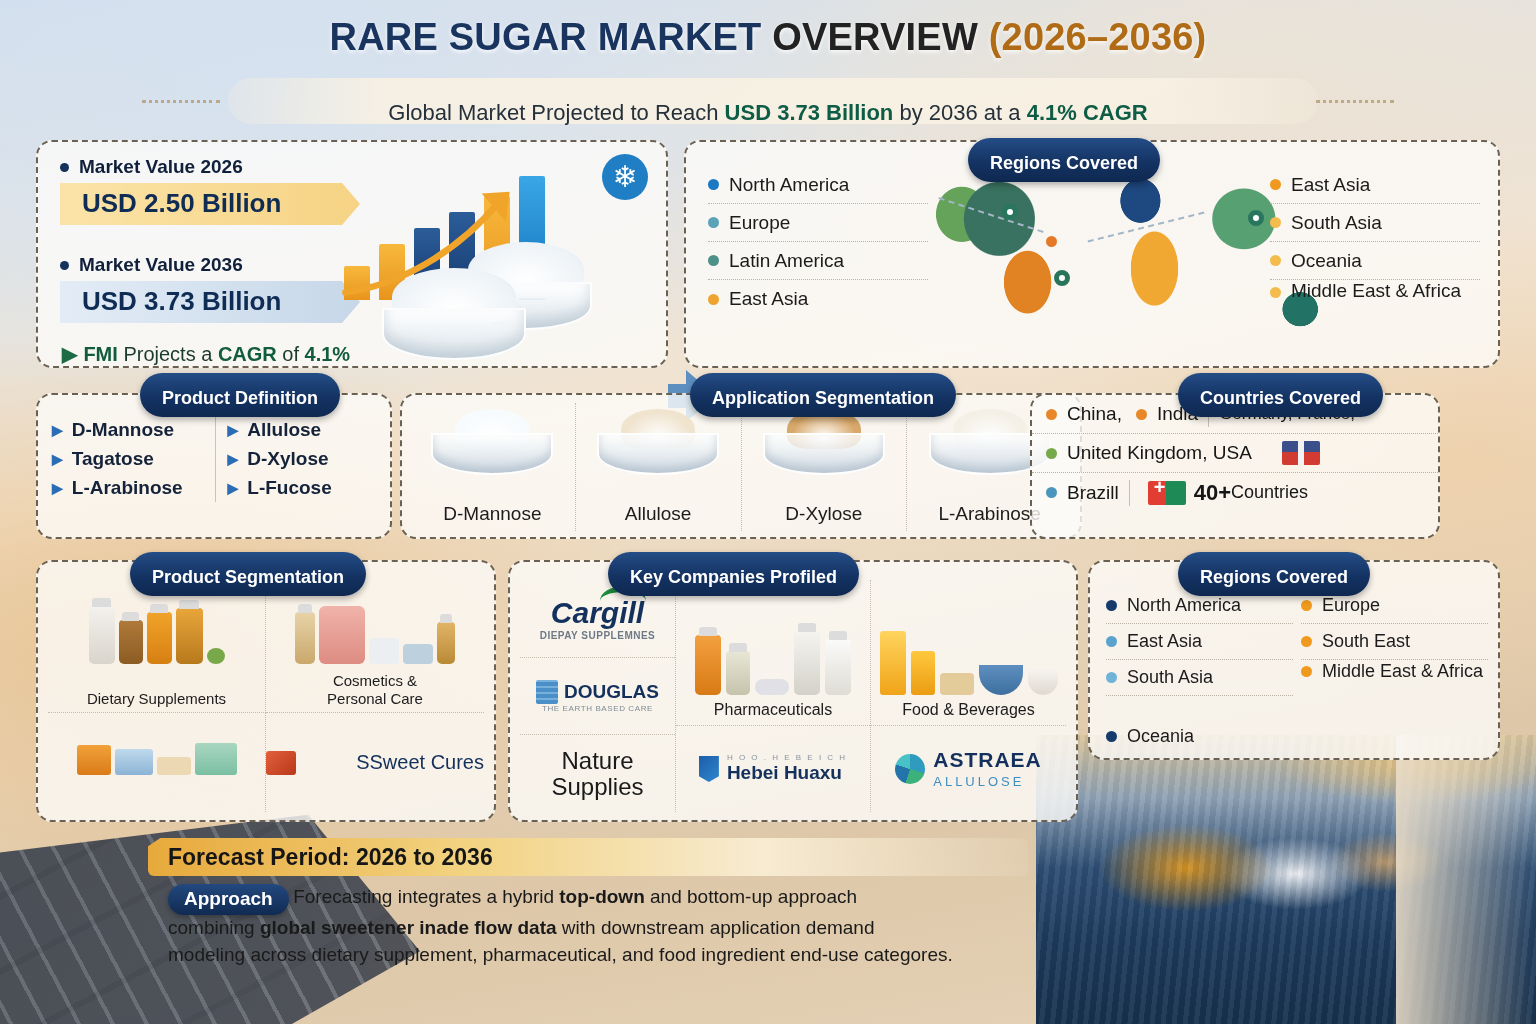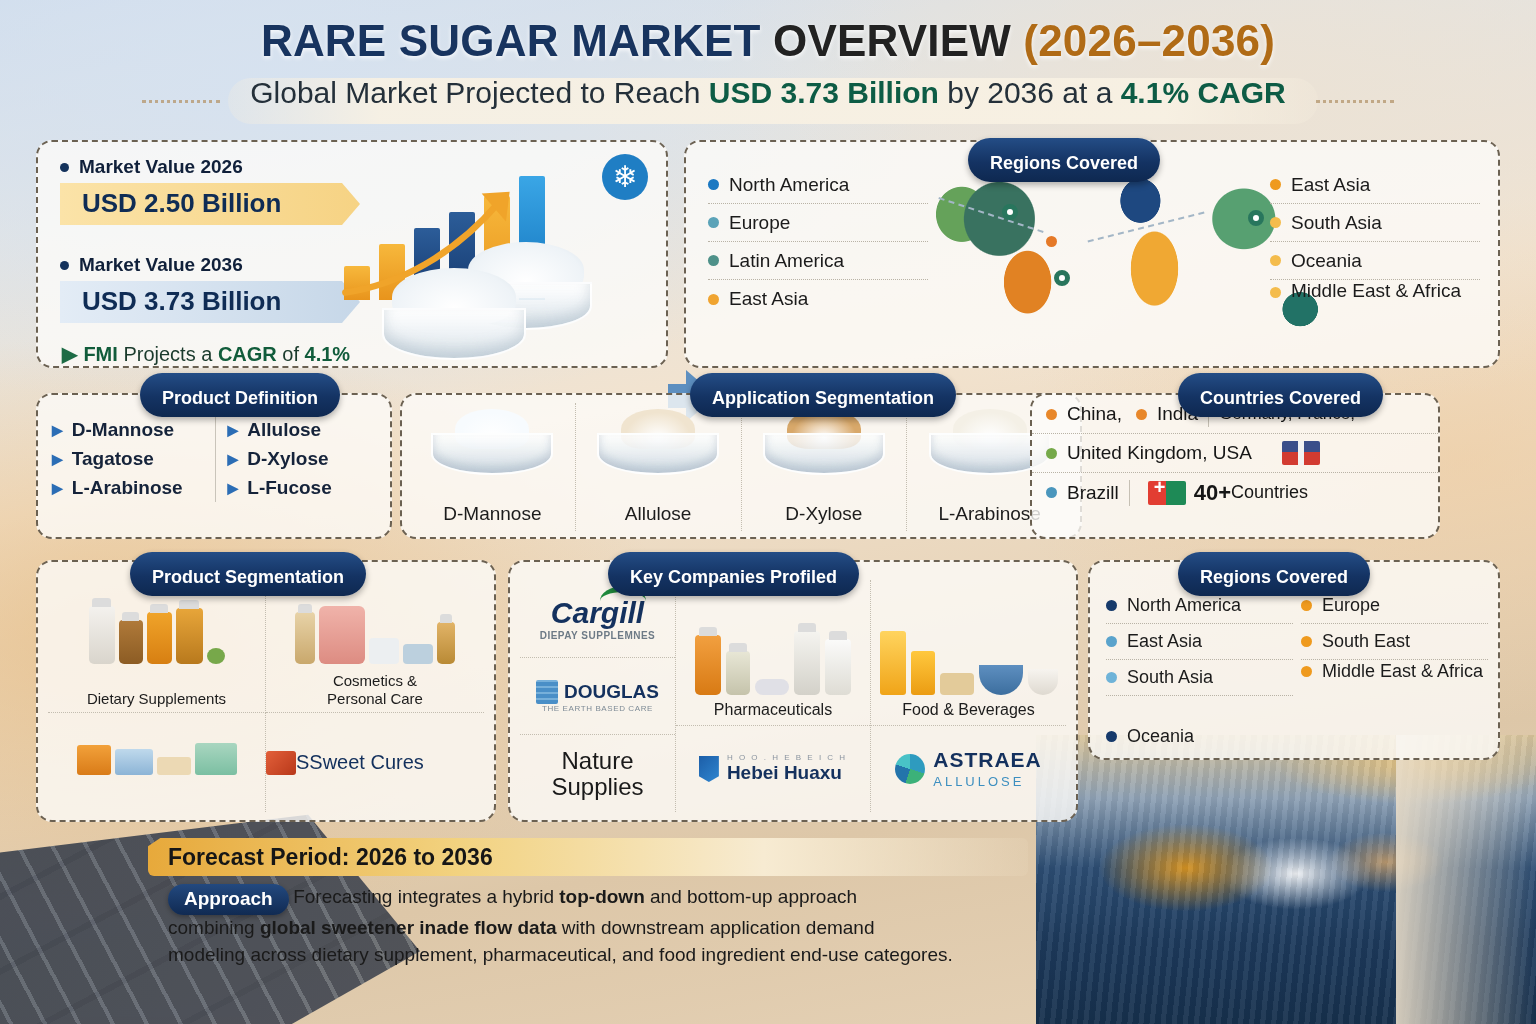--- a/index.html
+++ b/index.html
@@ -40,34 +40,34 @@
   }
   .corner-fade{
     position:absolute; right:0; top:735px; width:140px; height:289px;
     background:linear-gradient(90deg, rgba(232,220,200,.9), rgba(232,220,200,0));
     pointer-events:none;
   }
 
   
   .title{
     position:absolute; top:16px; left:0; right:0; text-align:center;
-    font-size:44px; font-weight:bold; letter-spacing:.2px;
+    font-size:38px; font-weight:bold; letter-spacing:.2px;
     text-shadow:0 2px 4px rgba(255,255,255,.85);
   }
   .t-navy{ color:#18345f; }
   .t-black{ color:#222; font-weight:600; }
   .t-gold{ color:#b06b16; }
   .sub-band{
     position:absolute; top:78px; left:228px; width:1090px; height:46px;
     background:linear-gradient(90deg, rgba(246,238,222,.25), rgba(248,241,227,.92) 14%, rgba(248,241,227,.92) 86%, rgba(246,238,222,.25));
     border-radius:23px;
   }
   .subtitle{
-    position:absolute; top:76px; left:0; right:0; text-align:center;
-    font-size:30px; color:#24303a;
+    position:absolute; top:100px; left:0; right:0; text-align:center;
+    font-size:22px; color:#24303a;
   }
   .s-green{ color:#0d5c45; font-weight:bold; }
   .dots-l,.dots-r{
     position:absolute; top:100px; width:78px; border-top:3px dotted #b79a73; opacity:.8;
   }
   .dots-l{ left:142px; } .dots-r{ right:142px; }
 
   
   .panel{
     position:absolute;
@@ -471,21 +471,21 @@
     <div class="ps-cell">
       <div class="ps-art" style="top:10px;height:52px;">
         <div style="width:34px;height:30px;background:linear-gradient(180deg,#f2a13a,#d97b18);border-radius:3px;"></div>
         <div style="width:38px;height:26px;background:linear-gradient(180deg,#bfd9ec,#8cb4d6);border-radius:3px;"></div>
         <div style="width:34px;height:18px;background:#ecd9b4;border-radius:3px;"></div>
         <div style="width:42px;height:32px;background:linear-gradient(180deg,#a9d6c0,#7bbfa2);border-radius:3px;"></div>
       </div>
       <div class="ps-label"></div>
     </div>
     <div class="ps-cell">
-      <div style="position:absolute;inset:0;display:flex;align-items:center;justify-content:flex-start;gap:0;">
+      <div style="position:absolute;inset:0;display:flex;align-items:center;justify-content:space-between;gap:0;">
         <span style="width:30px;height:24px;background:linear-gradient(135deg,#e3603a,#b8381a);border-radius:3px;display:inline-block;"></span>
         <span style="font-size:20px;color:#13305c;">SSweet Cures</span>
       </div>
     </div>
   </div>
 </div>
 
 <div class="pill" style="left:608px; top:552px;text-align:right;">Key Companies Profiled</div>
 <div class="panel" id="keyco">
   <div class="kc-grid">

